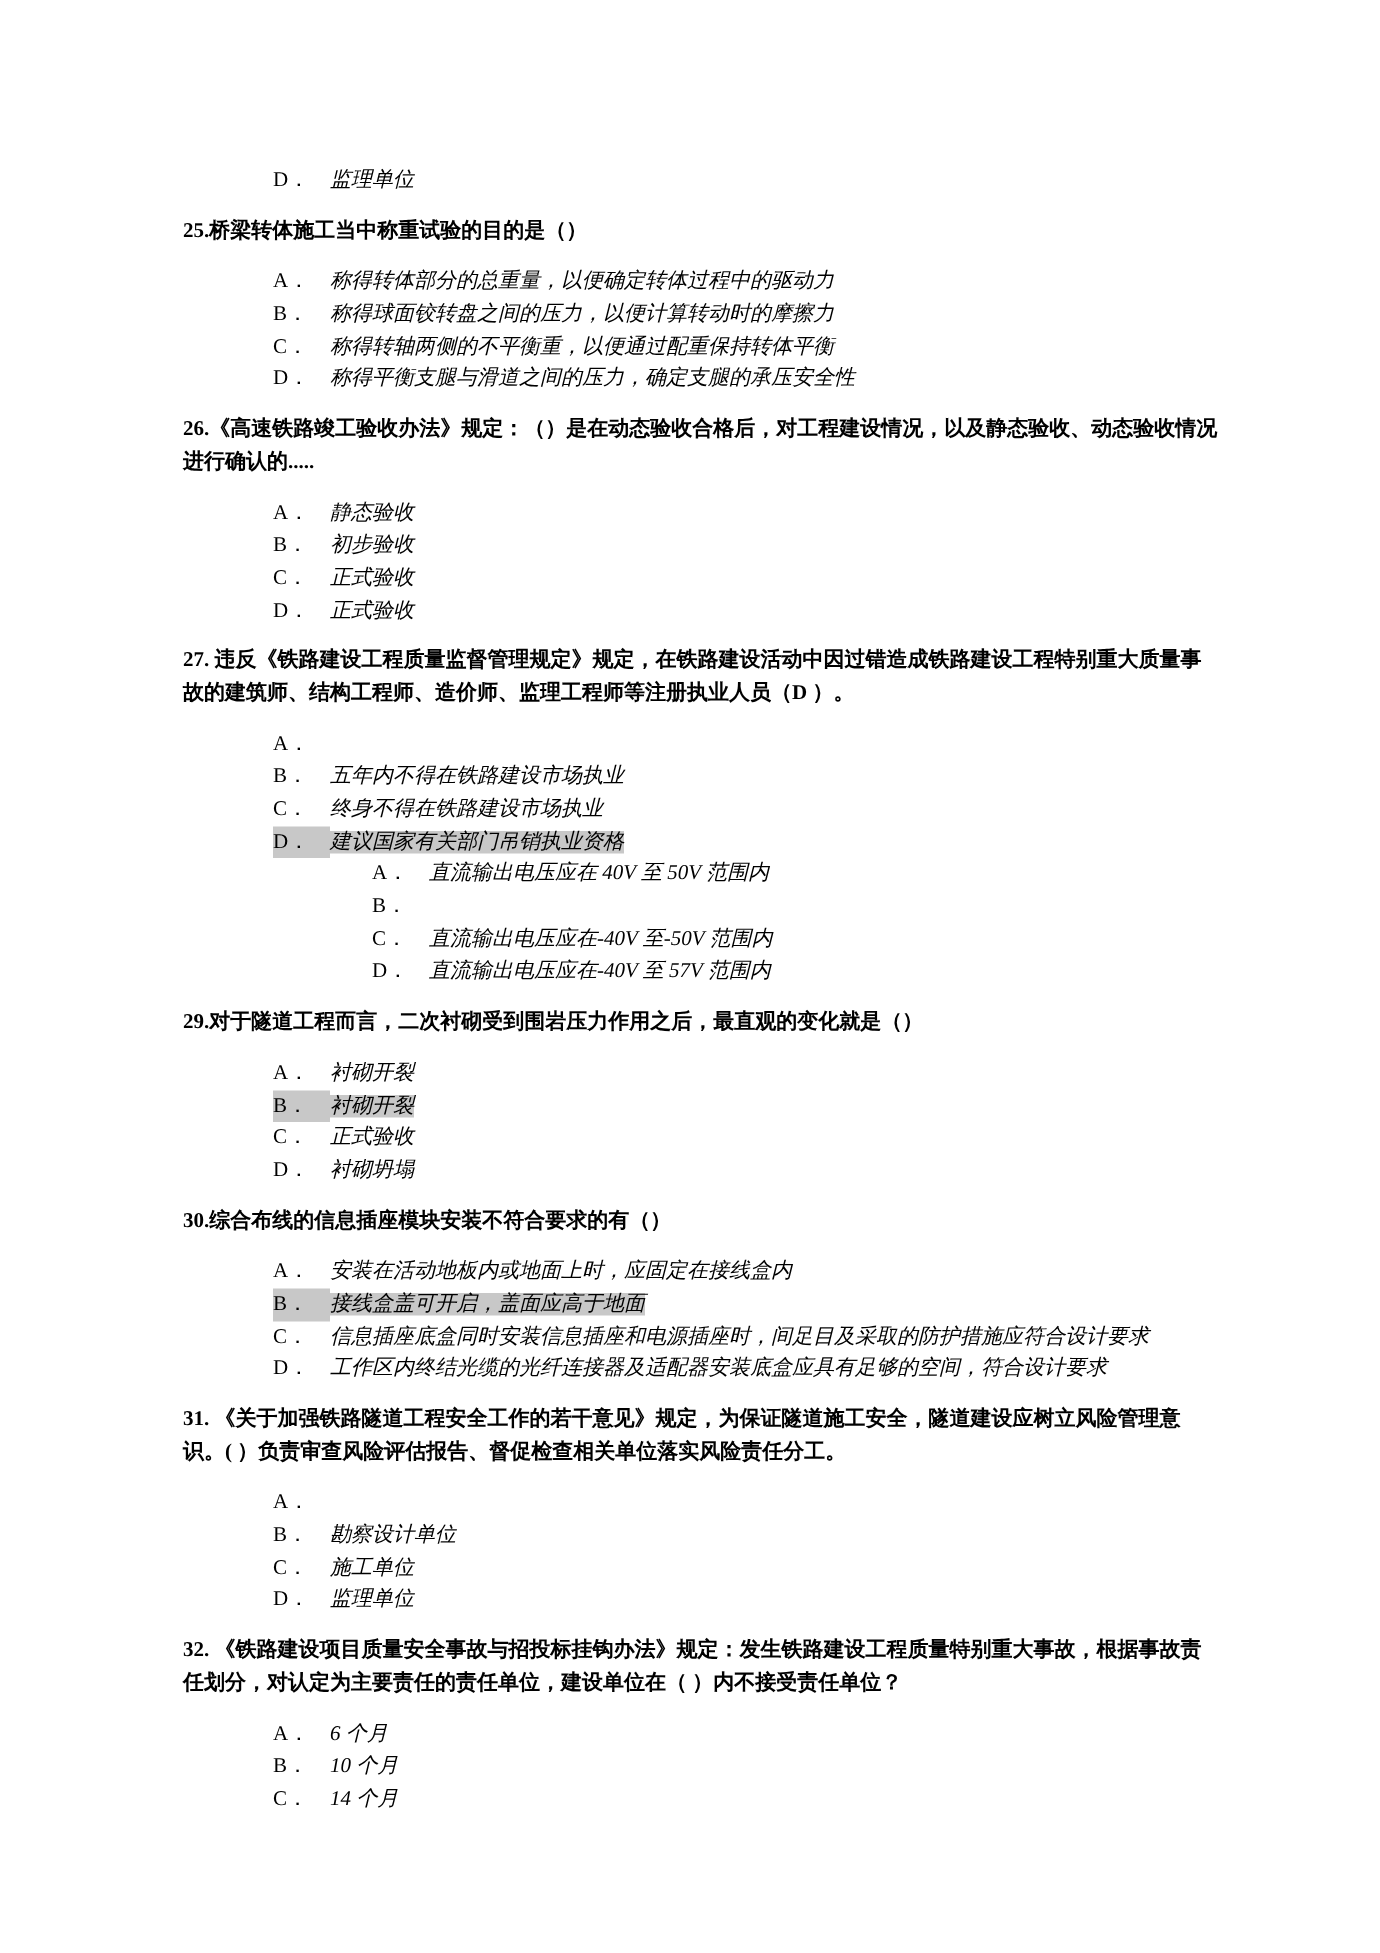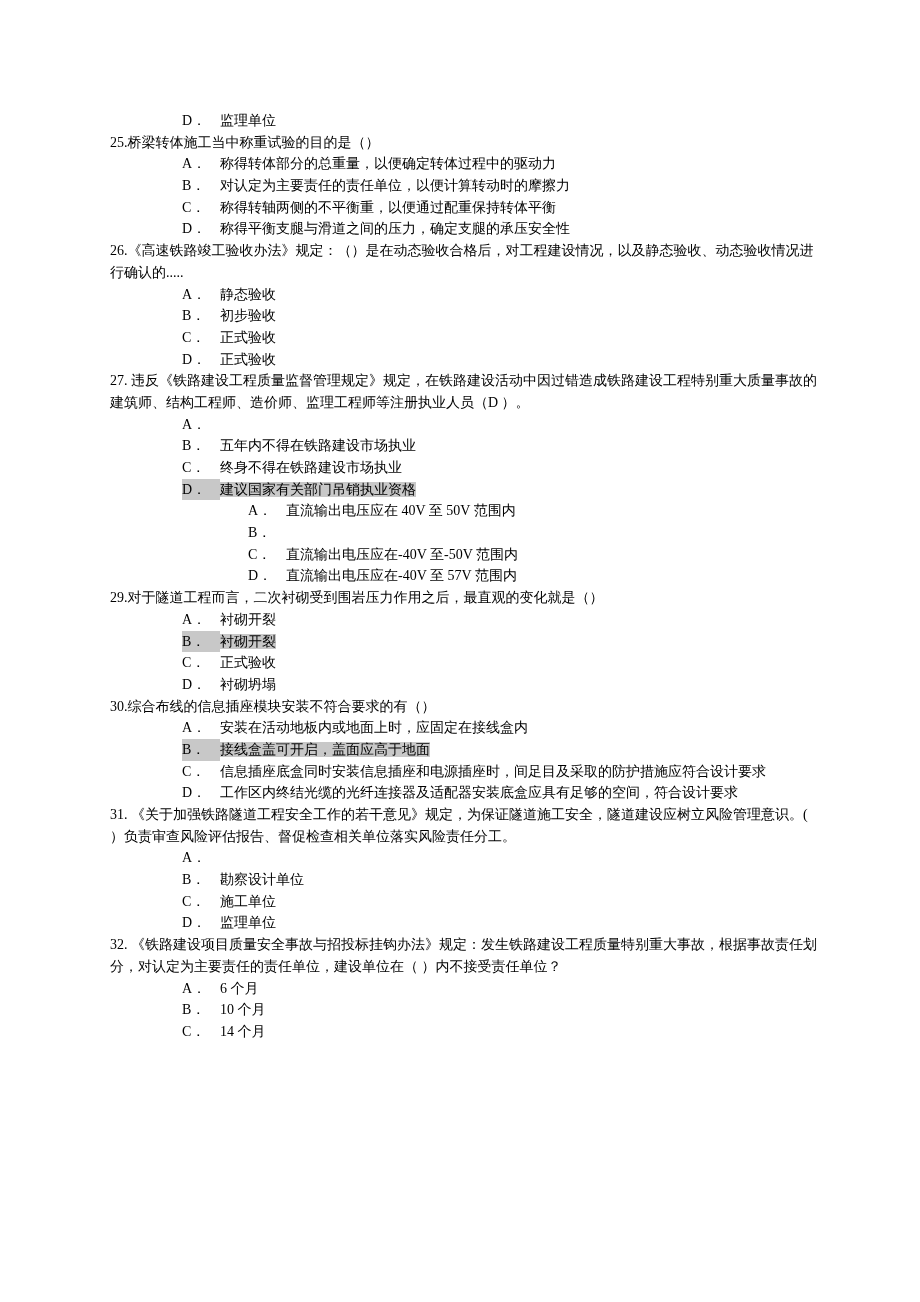--- a/index.html
+++ b/index.html
@@ -18,23 +18,25 @@
     margin: 0;
   }
   .option-row.indent1 { padding-left: 72px; }
   .option-row.indent2 { padding-left: 138px; }
   .opt-letter {
     width: 38px;
     flex: 0 0 38px;
   }
   .opt-text {
     flex: 1;
+    font-style: italic;
   }
   .stem {
-    margin: 0;
+    margin: 12px;
+    font-weight: bold;
   }
   .hl {
     background-color: #c8c8c8;
   }
 </style>
 </head>
 <body>
 
 <div class="option-row indent1">
   <span class="opt-letter">D．</span>
@@ -42,21 +44,21 @@
 </div>
 
 <div id="questions-container">
     <p class="stem">25.桥梁转体施工当中称重试验的目的是（）</p>
     <div class="option-row indent1">
       <span class="opt-letter">A．</span>
       <span class="opt-text">称得转体部分的总重量，以便确定转体过程中的驱动力</span>
     </div>
     <div class="option-row indent1">
       <span class="opt-letter">B．</span>
-      <span class="opt-text">对认定为主要责任的责任单位，以便计算转动时的摩擦力</span>
+      <span class="opt-text">称得球面铰转盘之间的压力，以便计算转动时的摩擦力</span>
     </div>
     <div class="option-row indent1">
       <span class="opt-letter">C．</span>
       <span class="opt-text">称得转轴两侧的不平衡重，以便通过配重保持转体平衡</span>
     </div>
     <div class="option-row indent1">
       <span class="opt-letter">D．</span>
       <span class="opt-text">称得平衡支腿与滑道之间的压力，确定支腿的承压安全性</span>
     </div>
     <p class="stem">26.《高速铁路竣工验收办法》规定：（）是在动态验收合格后，对工程建设情况，以及静态验收、动态验收情况进行确认的.....</p>

